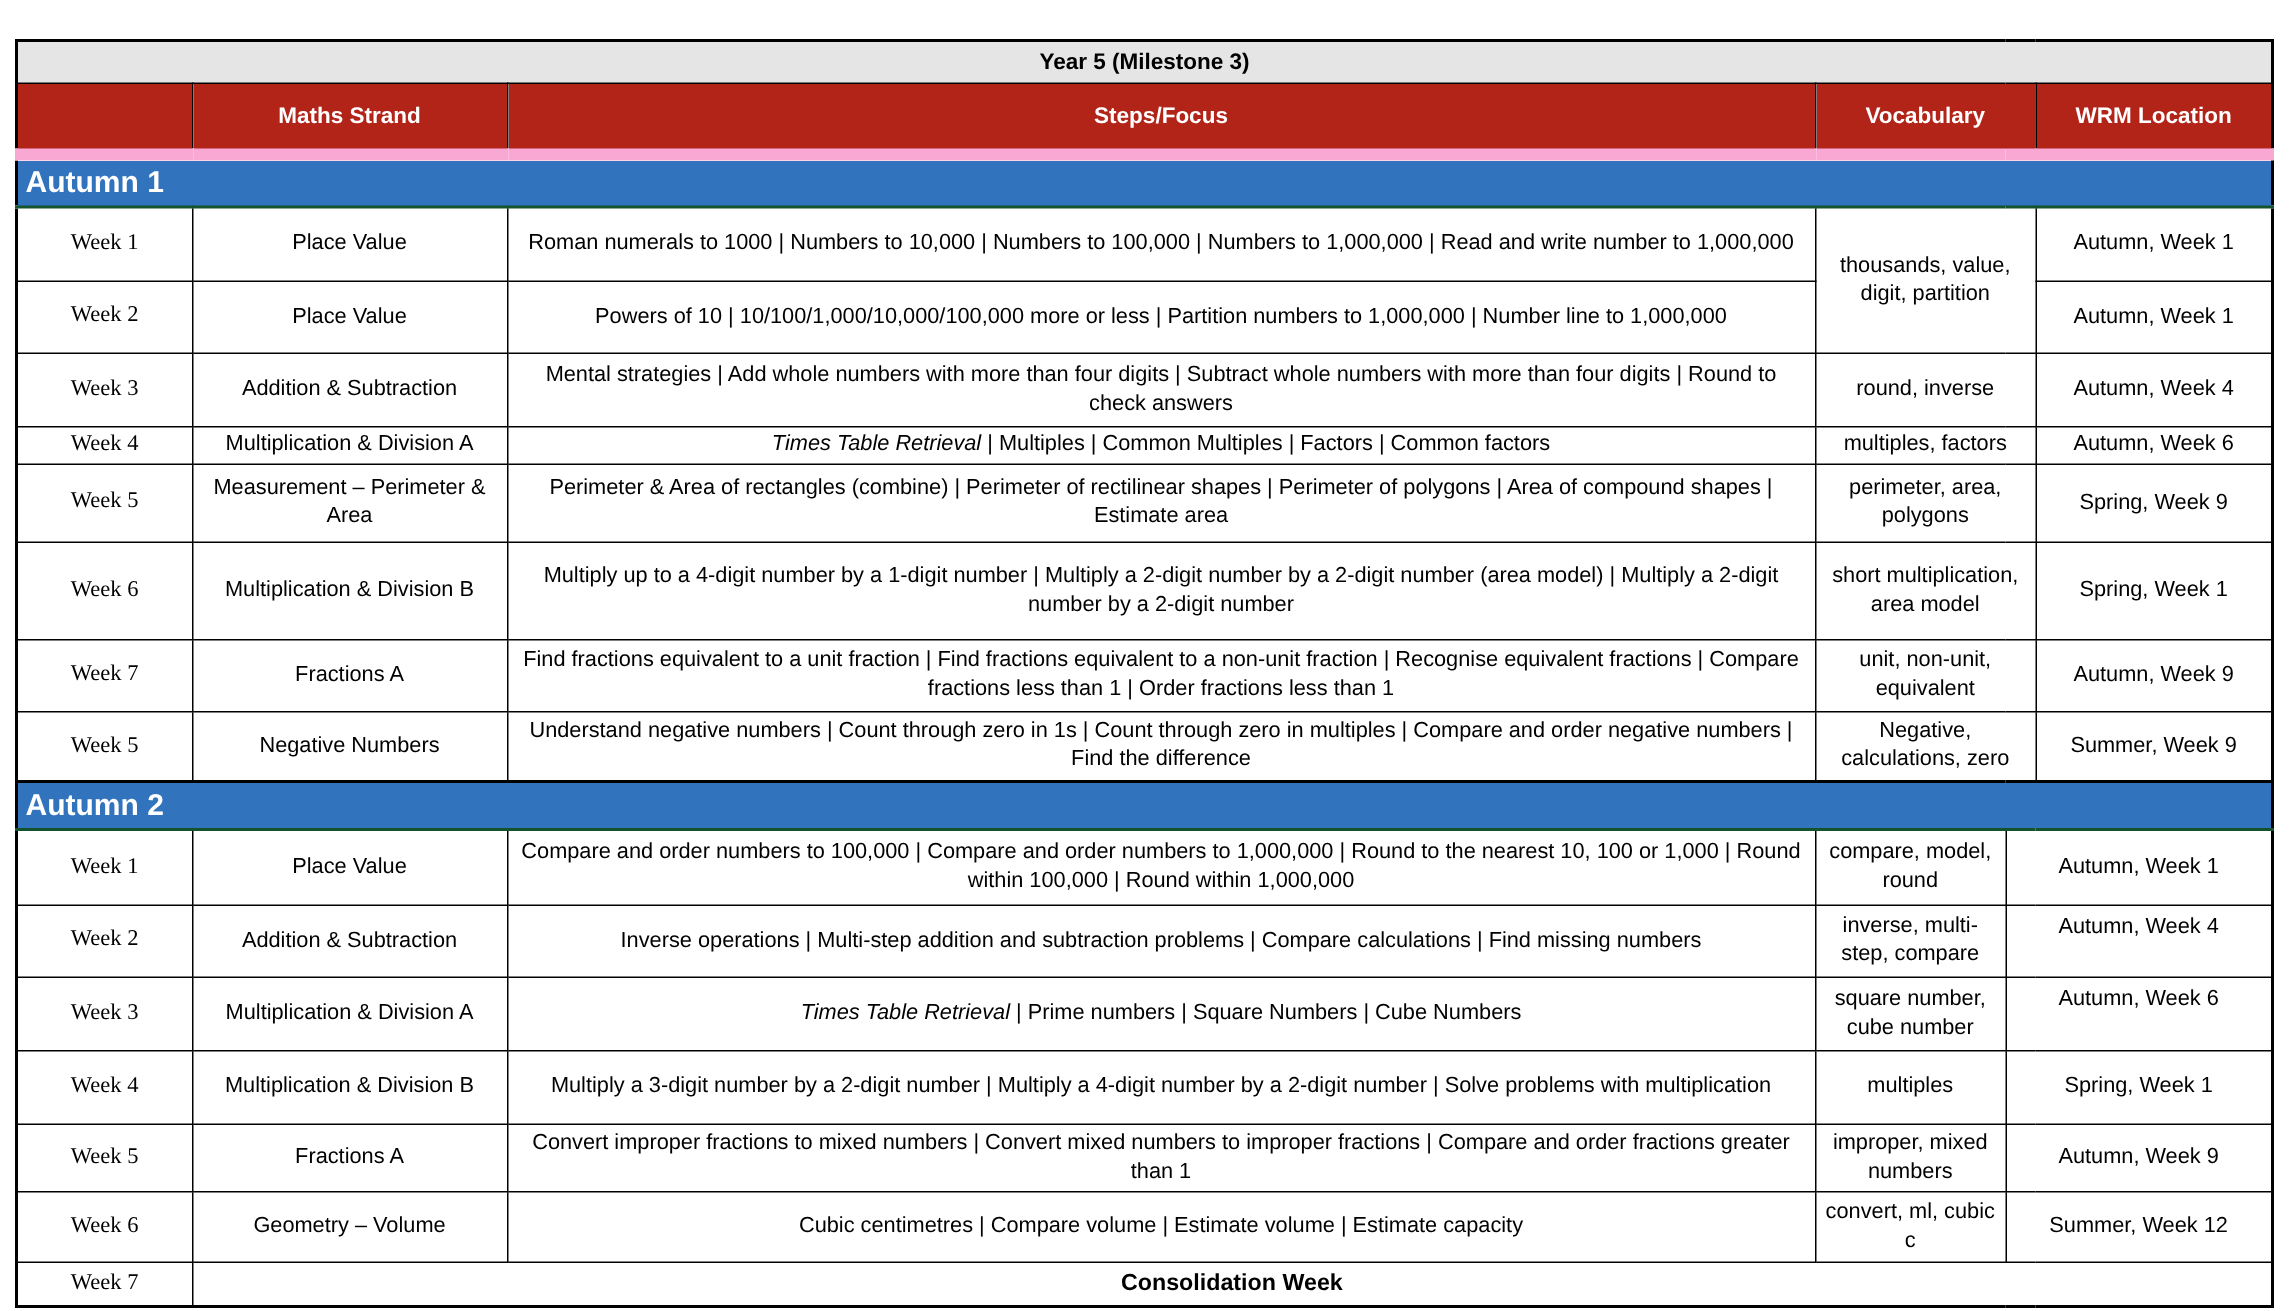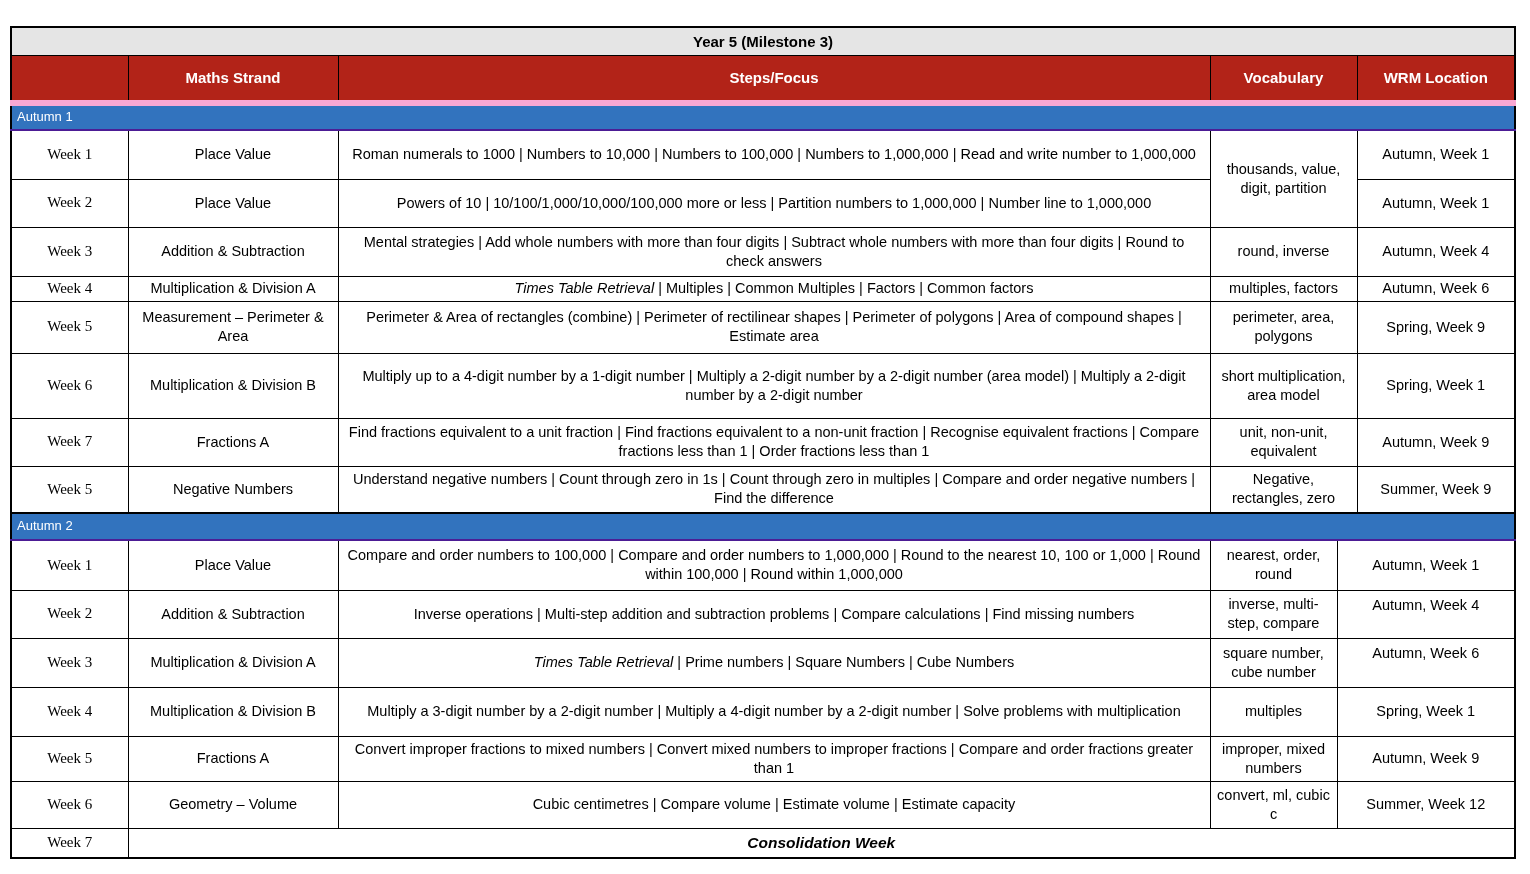--- a/index.html
+++ b/index.html
@@ -29,37 +29,36 @@
   tr.title-row td {
     font-weight: bold;
     font-size: 15px;
     background: #e5e5e5;
   }
   tr.head-row td {
     background: var(--header-bg, #B22318);
     color: #fff;
     font-weight: bold;
     font-size: 15px;
-    border-bottom: 6px solid #f9a8d4;
+    border-bottom: 8px solid #f9a8d4;
   }
   tr.band-row td {
     background: var(--section-bg, #3273BE);
     color: #fff;
-    font-weight: normal;
-    font-size: 13px;
+    font-weight: bold;
+    font-size: 20px;
     text-align: left;
     padding-left: 5px;
     border-top: 2px solid #000;
-    border-bottom: 2px solid #4c1d95;
+    border-bottom: 2px solid #14532d;
   }
   td.wk    { font-size: 15px; font-family: Liberation Serif, serif; }
   td.vt    { vertical-align: top; padding-top: 5px; }
   td.consolidation {
     font-weight: bold;
-    font-style: italic;
     font-size: 15.5px;
   }
   i { }
 </style>
 </head>
 <body>
 
 <table class="curriculum">
   <colgroup>
     <col style="width:117px">
@@ -132,33 +131,33 @@
     <td class="wk">Week 7</td>
     <td>Fractions A</td>
     <td>Find fractions equivalent to a unit fraction | Find fractions equivalent to a non-unit fraction | Recognise equivalent fractions | Compare fractions less than 1 | Order fractions less than 1</td>
     <td colspan="2">unit, non-unit, equivalent</td>
     <td>Autumn, Week 9</td>
   </tr>
   <tr style="height:47px">
     <td class="wk">Week 5</td>
     <td>Negative Numbers</td>
     <td>Understand negative numbers | Count through zero in 1s | Count through zero in multiples | Compare and order negative numbers | Find the difference</td>
-    <td colspan="2">Negative, rectangles, zero</td>
+    <td colspan="2">Negative, calculations, zero</td>
     <td>Summer, Week 9</td>
   </tr>
 
   <tr class="band-row" style="height:27px">
     <td colspan="6">Autumn 2</td>
   </tr>
 
   <tr style="height:50px">
     <td class="wk">Week 1</td>
     <td>Place Value</td>
     <td>Compare and order numbers to 100,000 | Compare and order numbers to 1,000,000 | Round to the nearest 10, 100 or 1,000 | Round within 100,000 | Round within 1,000,000</td>
-    <td>nearest, order, round</td>
+    <td>compare, model, round</td>
     <td colspan="2">Autumn, Week 1</td>
   </tr>
   <tr style="height:48px">
     <td class="wk">Week 2</td>
     <td>Addition &amp; Subtraction</td>
     <td>Inverse operations | Multi-step addition and subtraction problems | Compare calculations | Find missing numbers</td>
     <td>inverse, multi-step, compare</td>
     <td colspan="2" class="vt">Autumn, Week 4</td>
   </tr>
   <tr style="height:49px">

